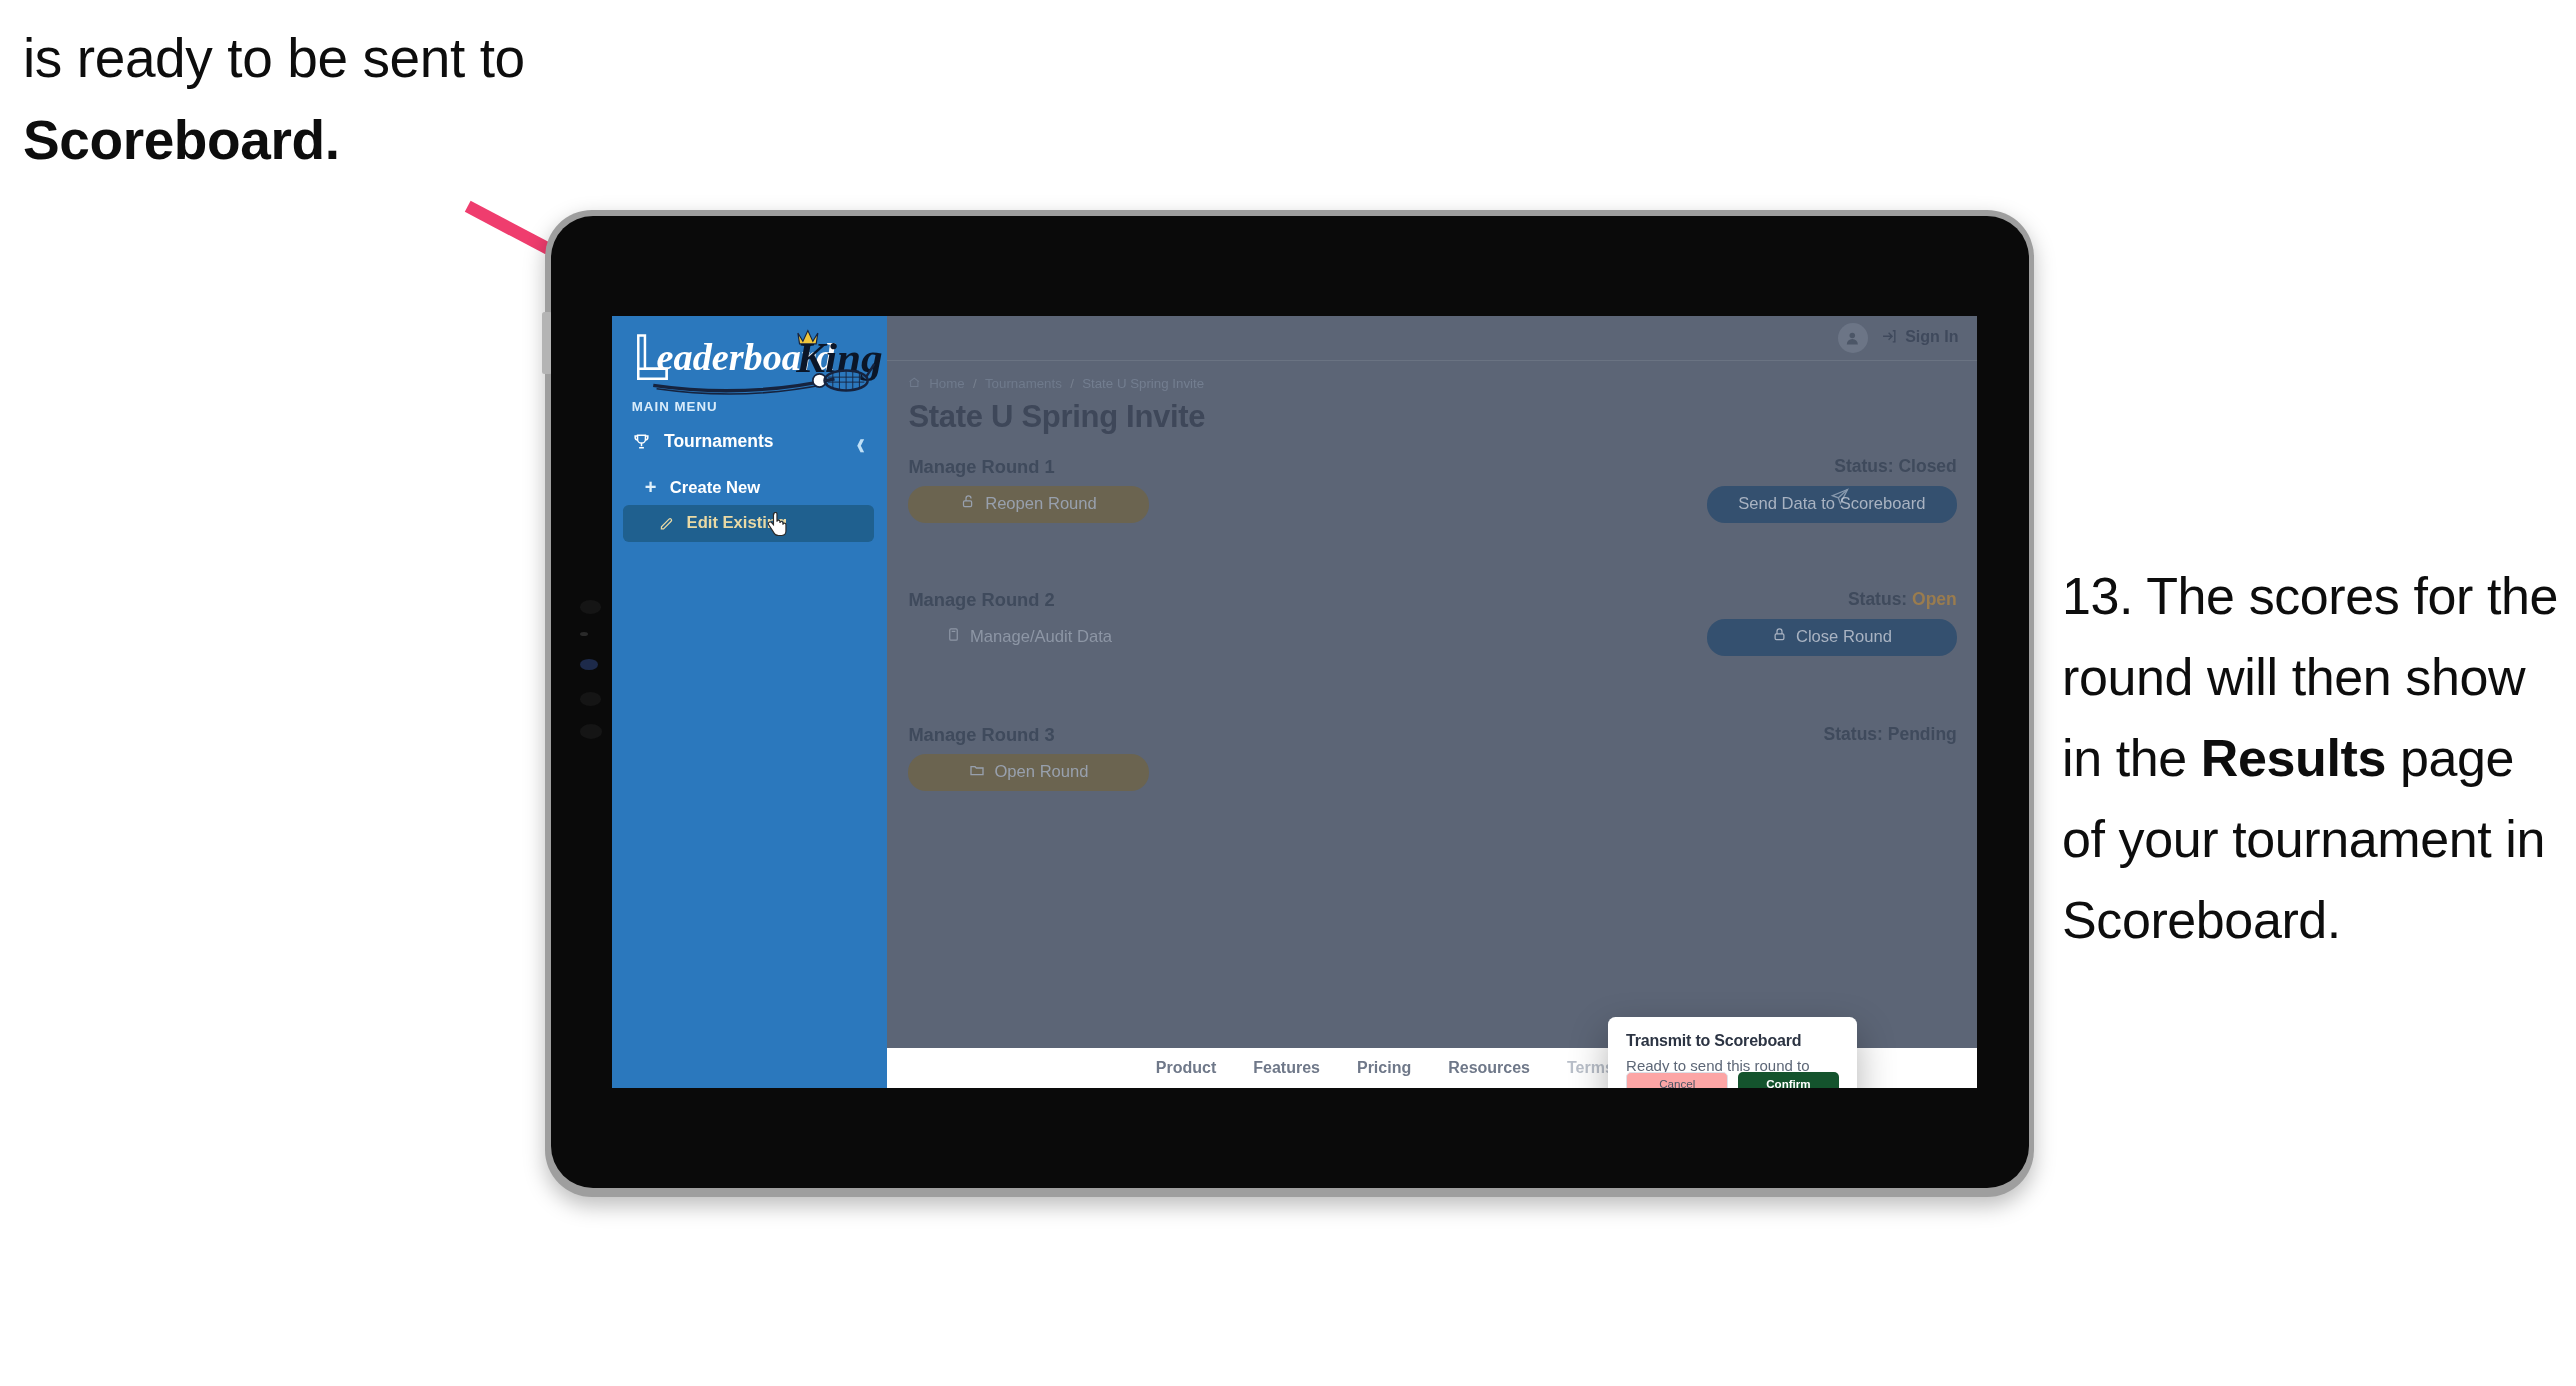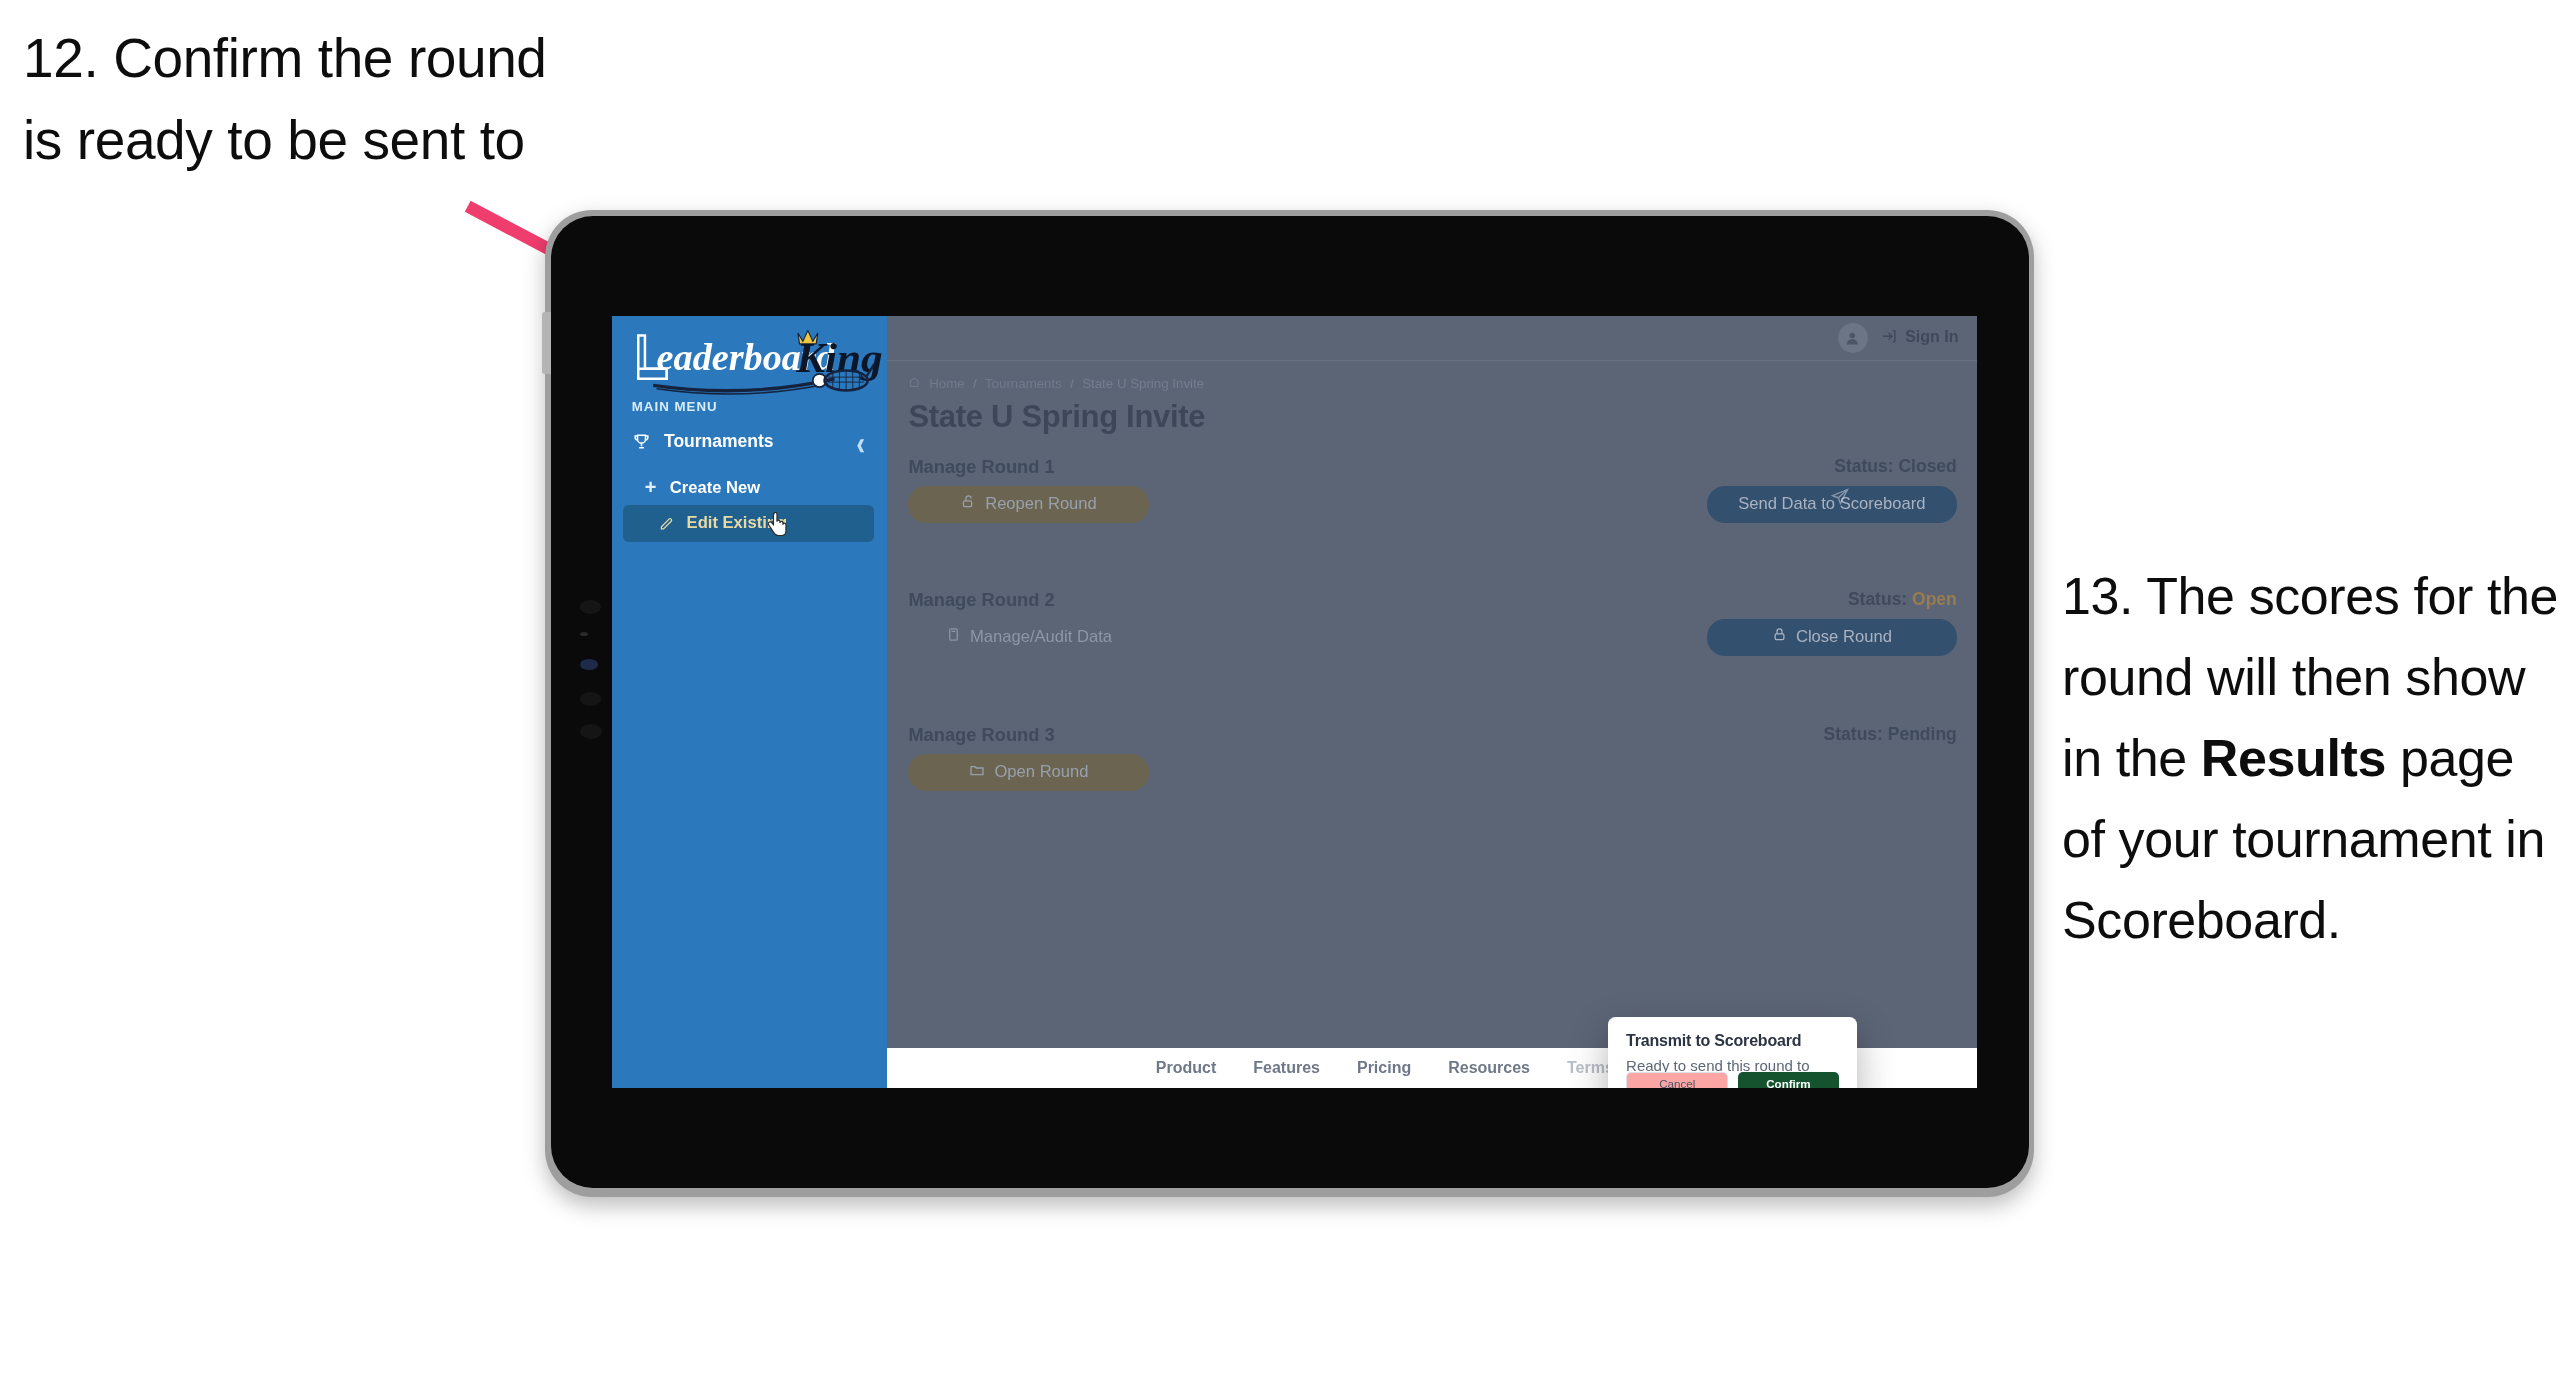--- a/index.html
+++ b/index.html
@@ -239,22 +239,22 @@
     color: #ffffff; font-size: 11.6px; font-weight: 700;
     display:flex; align-items:center; justify-content:center;
   }
 </style>
 </head>
 <body>
 
 <div id="stage">
 
   <div class="annot" id="annot-left">
-    <div>12. Confirm the round</div>
     <div>is ready to be sent to</div>
+    <div><b>Scoreboard.</b></div>
   </div>
 
   <div class="annot" id="annot-right">
     <span>13. The scores for the round will then show in the </span><b>Results</b><span> page of your tournament in Scoreboard.</span>
   </div>
 
   <svg id="arrow" viewBox="0 0 3096 1666">
     <defs>
       <marker id="ah" markerWidth="5.2" markerHeight="5.2" refX="2.0" refY="2.6" orient="auto">
         <path d="M0,0 L5.2,2.6 L0,5.2 Z" fill="#ef3d6e"></path>

